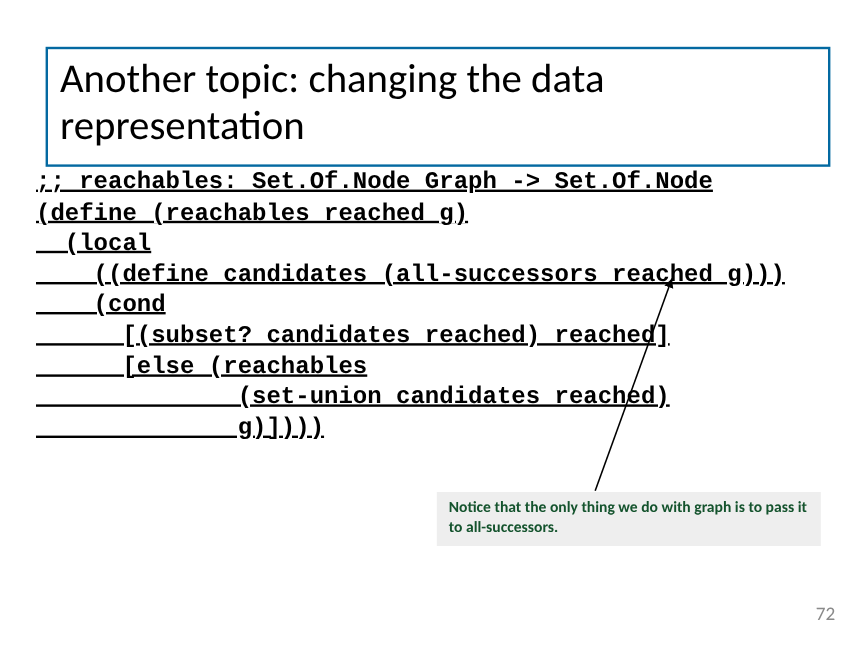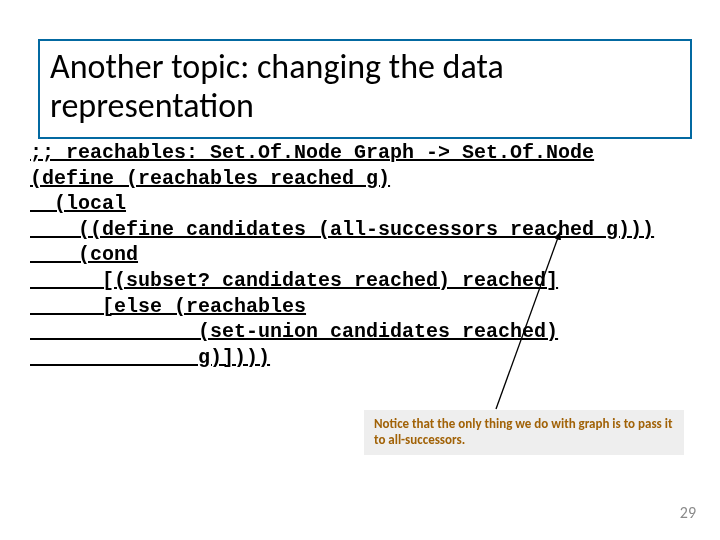--- a/index.html
+++ b/index.html
@@ -47,21 +47,21 @@
   }
   .callout {
     position: absolute;
     left: 364px;
     top: 410px;
     width: 300px;
     background: #eeeeee;
     padding: 6px 10px;
     font-size: 13px;
     font-weight: bold;
-    color: #a16207;
+    color: #14532d;
     line-height: 1.25;
   }
   .arrow-svg {
     position: absolute;
     left: 0;
     top: 0;
     pointer-events: none;
   }
   .page-num {
     position: absolute;
@@ -96,15 +96,15 @@
         <path d="M0,0 L6,3 L0,6 Z" fill="#000"></path>
       </marker>
     </defs>
     <line x1="496" y1="409" x2="560" y2="232" stroke="#000" stroke-width="1.3" marker-end="url(#arrowhead)"></line>
   </svg>
 
   <div class="callout">
     <span>Notice that the only thing we do with graph is to pass it to all-successors.</span>
   </div>
 
-  <div class="page-num">29</div>
+  <div class="page-num">72</div>
 
 </div>
 
 </body></html>

